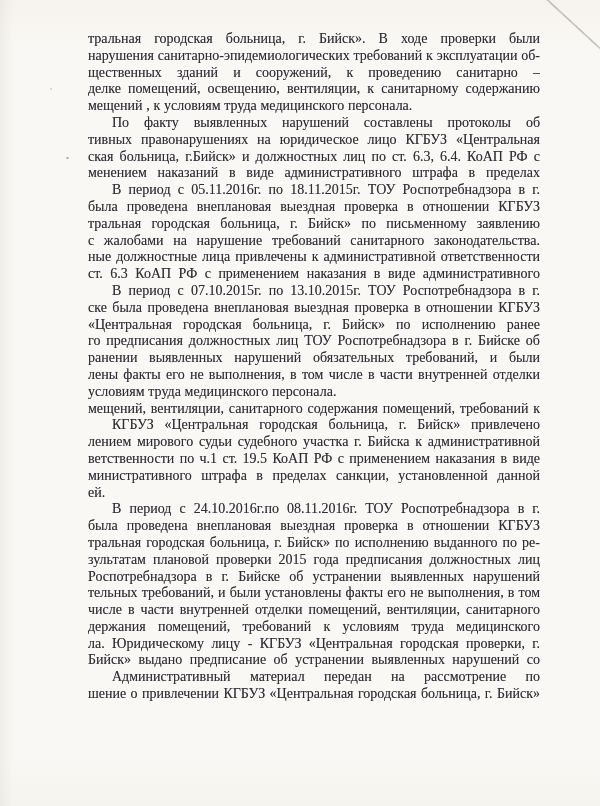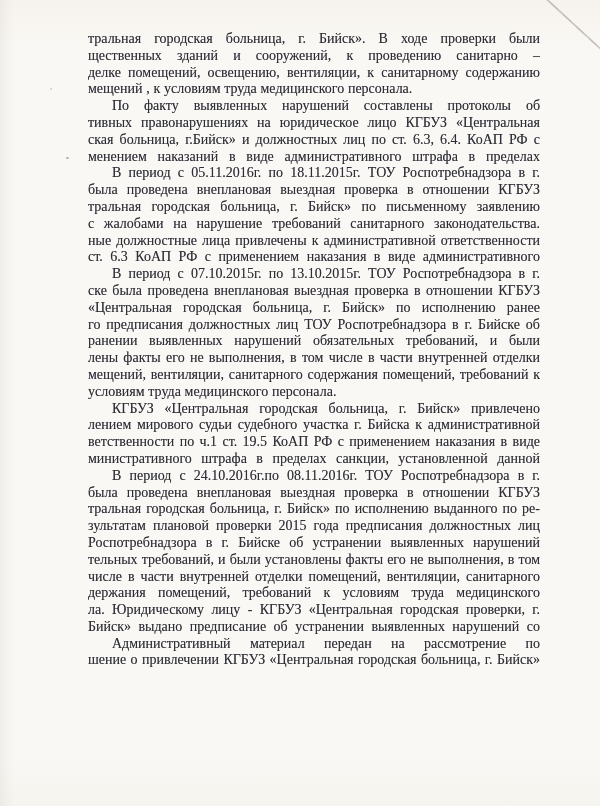--- a/index.html
+++ b/index.html
@@ -70,20 +70,21 @@
 
 <div class="page">
   <div class="edge-shade-left"></div>
   <div class="corner-line"></div>
   <div class="speck s1"></div>
   <div class="speck s2"></div>
 
   <div class="text-block">
     <div class="para">
         <div class="ln">тральная городская больница, г. Бийск». В ходе проверки были установлены</div>
+        <div class="ln">нарушения санитарно-эпидемиологических требований к эксплуатации об-</div>
         <div class="ln">щественных зданий и сооружений, к проведению санитарно – противоэпиде-</div>
         <div class="ln">делке помещений, освещению, вентиляции, к санитарному содержанию по-</div>
         <div class="ln final">мещений , к условиям труда медицинского персонала.</div>
       </div>
     <div class="para">
         <div class="ln indent">По факту выявленных нарушений составлены протоколы об администра-</div>
         <div class="ln">тивных правонарушениях на юридическое лицо КГБУЗ «Центральная город-</div>
         <div class="ln">ская больница, г.Бийск» и должностных лиц по ст. 6.3, 6.4. КоАП РФ с при-</div>
         <div class="ln">менением наказаний в виде административного штрафа в пределах санкций,</div>
       </div>
@@ -95,28 +96,29 @@
         <div class="ln">ные должностные лица привлечены к административной ответственности по</div>
         <div class="ln">ст. 6.3 КоАП РФ с применением наказания в виде административного штра-</div>
       </div>
     <div class="para">
         <div class="ln indent">В период с 07.10.2015г. по 13.10.2015г. ТОУ Роспотребнадзора в г. Бий-</div>
         <div class="ln">ске была проведена внеплановая выездная проверка в отношении КГБУЗ</div>
         <div class="ln">«Центральная городская больница, г. Бийск» по исполнению ранее выданно-</div>
         <div class="ln">го предписания должностных лиц ТОУ Роспотребнадзора в г. Бийске об уст-</div>
         <div class="ln">ранении выявленных нарушений обязательных требований, и были установ-</div>
         <div class="ln">лены факты его не выполнения, в том числе в части внутренней отделки по-</div>
+        <div class="ln final">условиям труда медицинского персонала.</div>
         <div class="ln">мещений, вентиляции, санитарного содержания помещений, требований к</div>
-        <div class="ln final">условиям труда медицинского персонала.</div>
       </div>
     <div class="para">
         <div class="ln indent">КГБУЗ «Центральная городская больница, г. Бийск» привлечено постанов-</div>
         <div class="ln">лением мирового судьи судебного участка г. Бийска к административной от-</div>
         <div class="ln">ветственности по ч.1 ст. 19.5 КоАП РФ с применением наказания в виде ад-</div>
         <div class="ln">министративного штрафа в пределах санкции, установленной данной стать-</div>
+        <div class="ln final">ей.</div>
       </div>
     <div class="para">
         <div class="ln indent">В период с 24.10.2016г.по 08.11.2016г. ТОУ Роспотребнадзора в г. Бийске</div>
         <div class="ln">была проведена внеплановая выездная проверка в отношении КГБУЗ «Цен-</div>
         <div class="ln">тральная городская больница, г. Бийск» по исполнению выданного по ре-</div>
         <div class="ln">зультатам плановой проверки 2015 года предписания должностных лиц ТОУ</div>
         <div class="ln">Роспотребнадзора в г. Бийске об устранении выявленных нарушений обяза-</div>
         <div class="ln">тельных требований, и были установлены факты его не выполнения, в том</div>
         <div class="ln">числе в части внутренней отделки помещений, вентиляции, санитарного со-</div>
         <div class="ln">держания помещений, требований к условиям труда медицинского персона-</div>

